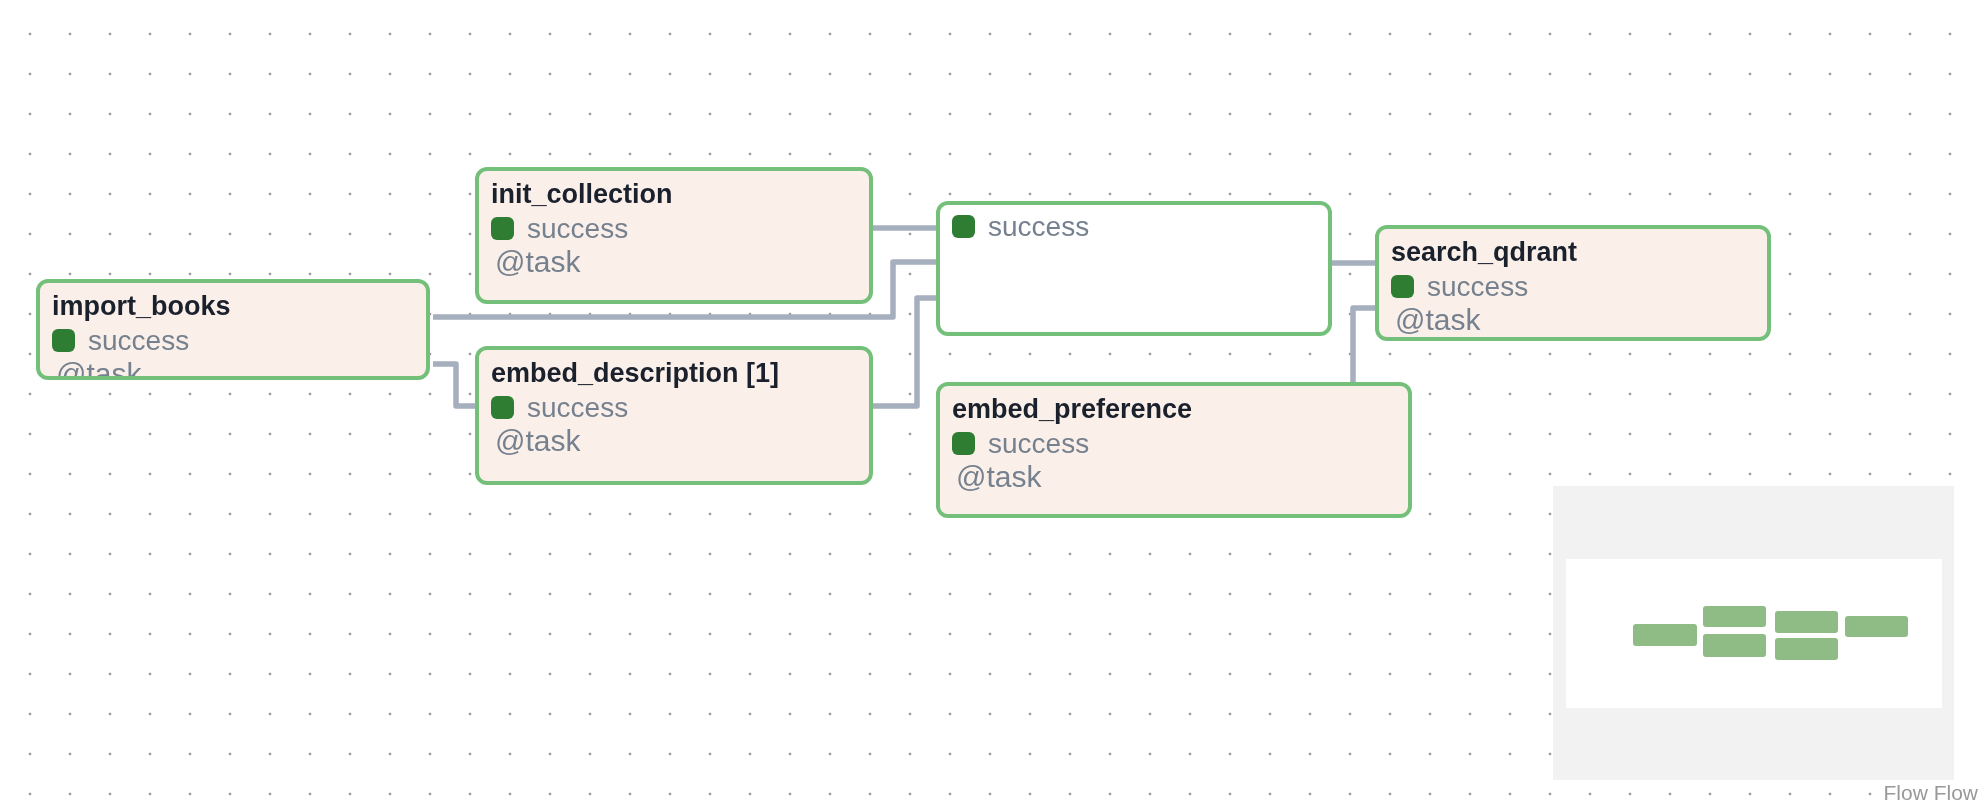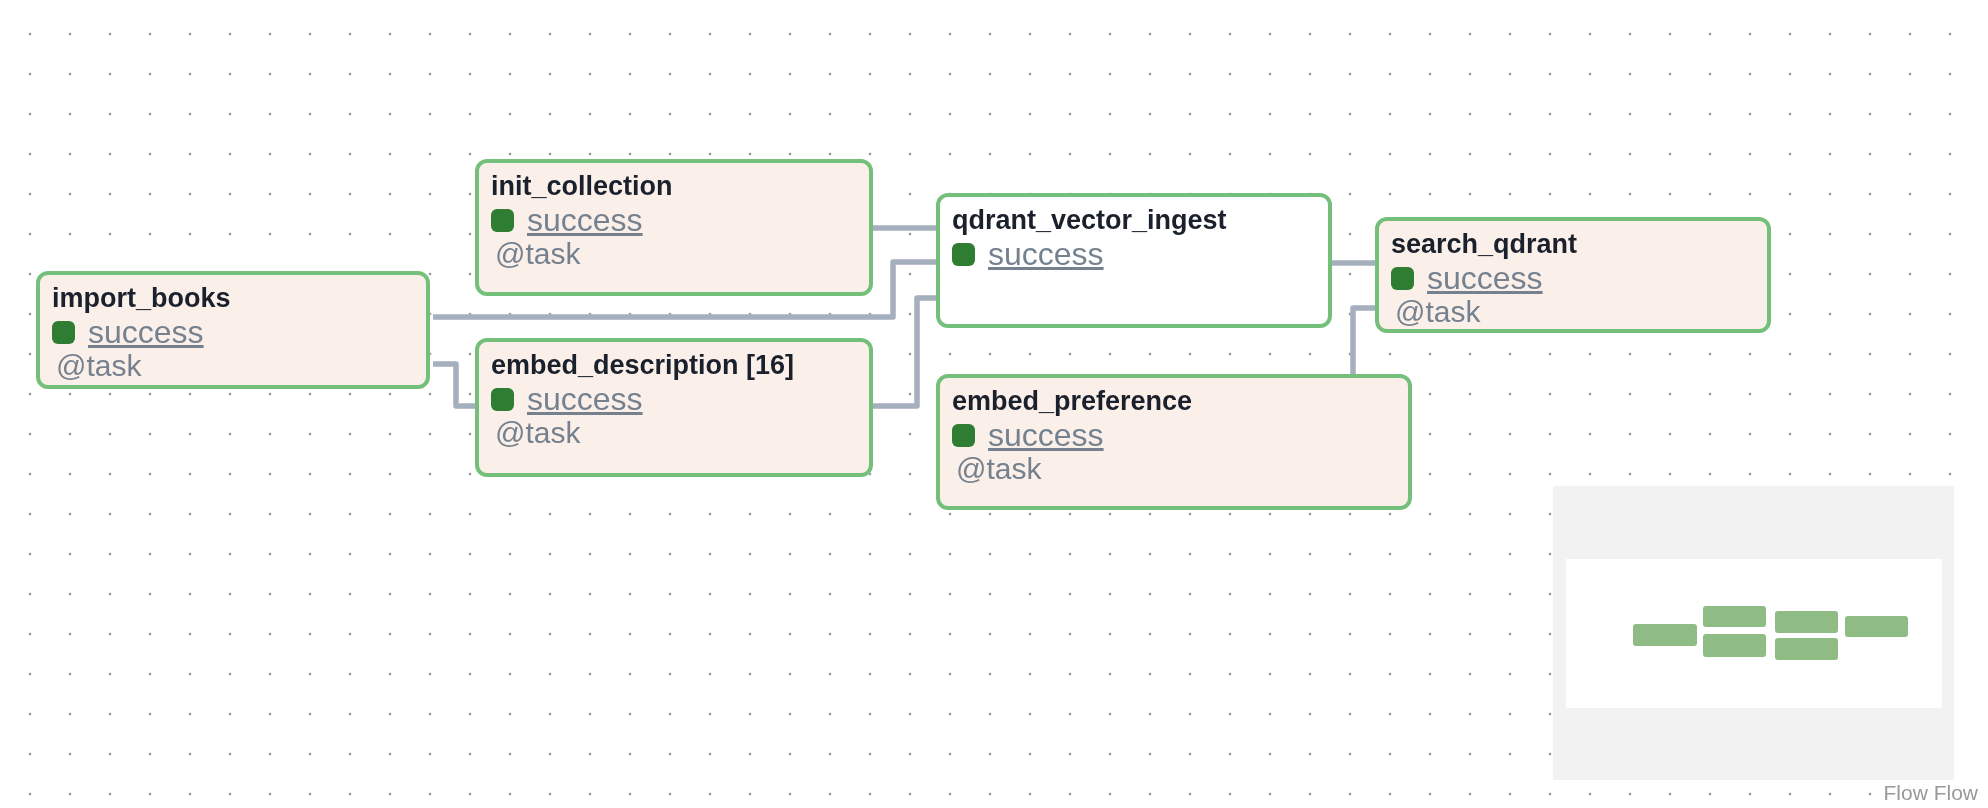--- a/index.html
+++ b/index.html
@@ -28,38 +28,38 @@
     stroke-linejoin: round;
   }
 
   
   .node {
     position: absolute;
     border: 4px solid #74c07a;
     border-radius: 12px;
     padding: 5px 12px;
     overflow: hidden;
+    margin-top: 8px;
   }
   .node.cream { background-color: #faf0e9; }
   .node.white { background-color: #ffffff; }
   .node-title {
     font-size: 27px;
     font-weight: 700;
     color: #1a202c;
     line-height: 36px;
     white-space: nowrap;
   }
   .node-state {
     display: flex;
     align-items: center;
     gap: 13px;
     line-height: 33px;
-    font-size: 32px;
+    font-size: 28px;
     color: #76818f;
-    text-decoration: underline;
   }
   .state-square {
     width: 23px;
     height: 23px;
     border-radius: 6px;
     background-color: #2e7d32;
     flex: 0 0 auto;
   }
   .node-operator {
     font-size: 30px;
@@ -112,49 +112,48 @@
 
   <svg class="edges" width="1988" height="808">
     <polyline points="873,228 936,228"></polyline>
     <polyline points="433,317 893,317 893,262 936,262"></polyline>
     <polyline points="873,406 917,406 917,298 936,298"></polyline>
     <polyline points="433,364 456,364 456,406 475,406"></polyline>
     <polyline points="1332,263 1375,263"></polyline>
     <polyline points="1332,441 1353,441 1353,308 1375,308"></polyline>
   </svg>
 
-  <div class="node cream" style="left:36px; top:271px; width:394px; height:118px">
+  <div class="node cream" style="left:36px; top:271px; width:394px; height:101px">
     <div class="node-title">import_books</div>
     <div class="node-state">
       <span class="state-square"></span>
       <span>success</span>
     </div>
     <div class="node-operator">@task</div>
   </div>
 
   <div class="node cream" style="left:475px; top:159px; width:398px; height:137px">
     <div class="node-title">init_collection</div>
     <div class="node-state">
       <span class="state-square"></span>
       <span>success</span>
     </div>
     <div class="node-operator">@task</div>
   </div>
 
   <div class="node cream" style="left:475px; top:338px; width:398px; height:139px">
-    <div class="node-title">embed_description [16]</div>
+    <div class="node-title">embed_description [1]</div>
     <div class="node-state">
       <span class="state-square"></span>
       <span>success</span>
     </div>
     <div class="node-operator">@task</div>
   </div>
 
   <div class="node white" style="left:936px; top:193px; width:396px; height:135px">
-    <div class="node-title">qdrant_vector_ingest</div>
     <div class="node-state">
       <span class="state-square"></span>
       <span>success</span>
     </div>
   </div>
 
   <div class="node cream" style="left:936px; top:374px; width:476px; height:136px">
     <div class="node-title">embed_preference</div>
     <div class="node-state">
       <span class="state-square"></span>

